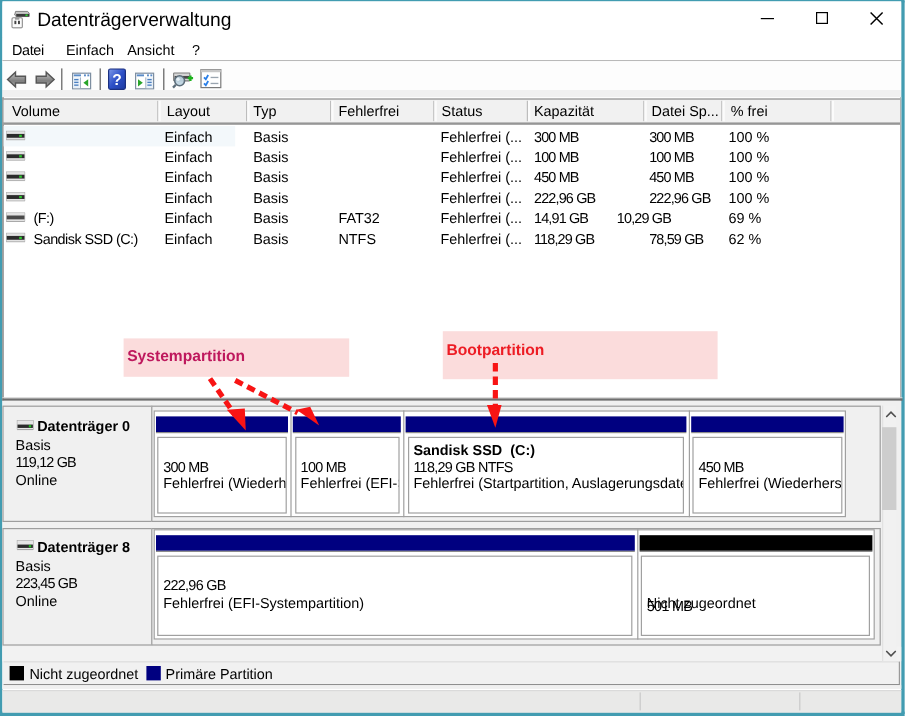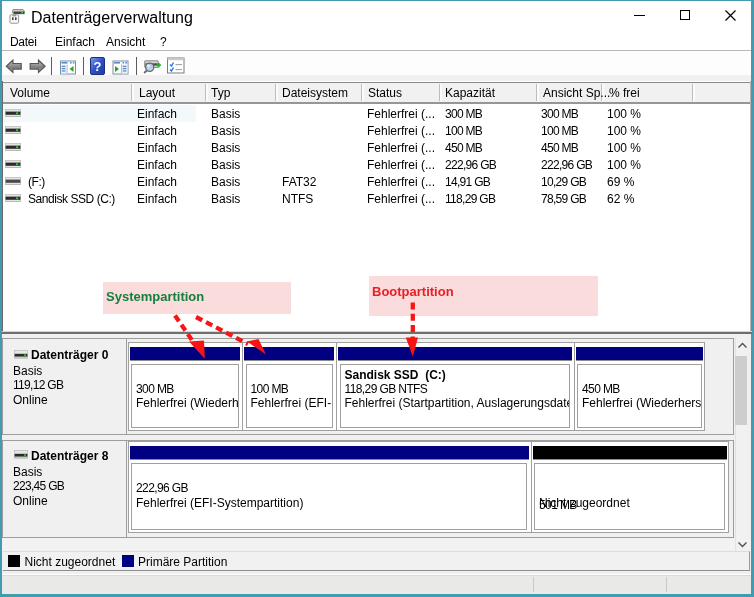--- a/index.html
+++ b/index.html
@@ -132,24 +132,24 @@
     <div class="abs" style="left:537.0px;top:84px;width:1.5px;height:17px;background:#fbfbfb"></div>
     <div class="abs" style="left:601px;top:84px;width:1px;height:17px;background:#bdbdbd"></div>
     <div class="abs" style="left:602.0px;top:84px;width:1.5px;height:17px;background:#fbfbfb"></div>
     <div class="abs" style="left:692px;top:84px;width:1px;height:17px;background:#bdbdbd"></div>
     <div class="abs" style="left:693.0px;top:84px;width:1.5px;height:17px;background:#fbfbfb"></div>
   </div>
 <div class="abs" style="left:3px;top:104.5px;width:193px;height:17px;background:#f3f8fb"></div>
 <div class="abs nav" style="left:10px;top:86px">Volume</div>
 <div class="abs nav" style="left:139px;top:86px">Layout</div>
 <div class="abs nav" style="left:211px;top:86px">Typ</div>
-<div class="abs nav" style="left:282px;top:86px">Dateisystem</div>
+<div class="abs nav" style="left:282px;top:86px">Fehlerfrei</div>
 <div class="abs nav" style="left:368px;top:86px">Status</div>
 <div class="abs nav" style="left:445px;top:86px">Kapazität</div>
-<div class="abs nav" style="left:543px;top:86px">Ansicht Sp...</div>
+<div class="abs nav" style="left:543px;top:86px">Datei Sp...</div>
 <div class="abs nav" style="left:609px;top:86px">% frei</div>
 <div id="rows">
     <svg class="abs" style="left:5px;top:109px" width="16" height="8" viewBox="0 0 16 8">
       <rect x="0" y="0" width="16" height="7.6" rx="0.5" fill="#e3e3e3" stroke="#999" stroke-width="0.7"></rect>
       <rect x="0.6" y="2.6" width="14.8" height="3.2" fill="#2b2b2b"></rect>
       <rect x="11" y="3.3" width="2.2" height="1.9" fill="#2ec52e"></rect>
     </svg>
     <div class="abs nav" style="left:137px;top:106.5px">Einfach</div>
     <div class="abs nav" style="left:211px;top:106.5px">Basis</div>
     <div class="abs nav" style="left:367px;top:106.5px">Fehlerfrei (...</div>
@@ -192,21 +192,21 @@
     <svg class="abs" style="left:5px;top:177px" width="16" height="8" viewBox="0 0 16 8">
       <rect x="0" y="0" width="16" height="7.6" rx="0.5" fill="#e3e3e3" stroke="#999" stroke-width="0.7"></rect>
       <rect x="0.6" y="2.6" width="14.8" height="3.2" fill="#4a4a4a"></rect>
     </svg>
     <div class="abs nav" style="left:28px;top:174.5px;letter-spacing:-0.45px">(F:)</div>
     <div class="abs nav" style="left:137px;top:174.5px">Einfach</div>
     <div class="abs nav" style="left:211px;top:174.5px">Basis</div>
     <div class="abs nav" style="left:282px;top:174.5px">FAT32</div>
     <div class="abs nav" style="left:367px;top:174.5px">Fehlerfrei (...</div>
     <div class="abs nav" style="left:445px;top:174.5px;letter-spacing:-0.7px">14,91 GB</div>
-    <div class="abs nav" style="left:541px;top:174.5px;letter-spacing:-0.7px">10,29 GB</div>
+    <div class="abs nav" style="left:514px;top:174.5px;letter-spacing:-0.7px">10,29 GB</div>
     <div class="abs nav" style="left:607px;top:174.5px">69 %</div>
     <svg class="abs" style="left:5px;top:194px" width="16" height="8" viewBox="0 0 16 8">
       <rect x="0" y="0" width="16" height="7.6" rx="0.5" fill="#e3e3e3" stroke="#999" stroke-width="0.7"></rect>
       <rect x="0.6" y="2.6" width="14.8" height="3.2" fill="#2b2b2b"></rect>
       <rect x="11" y="3.3" width="2.2" height="1.9" fill="#2ec52e"></rect>
     </svg>
     <div class="abs nav" style="left:28px;top:191.5px;letter-spacing:-0.45px">Sandisk SSD (C:)</div>
     <div class="abs nav" style="left:137px;top:191.5px">Einfach</div>
     <div class="abs nav" style="left:211px;top:191.5px">Basis</div>
     <div class="abs nav" style="left:282px;top:191.5px">NTFS</div>
@@ -312,21 +312,21 @@
 <div class="abs nav" style="left:24.5px;top:554.5px">Nicht zugeordnet</div>
 <div class="abs" style="left:122px;top:555px;width:12px;height:12px;background:#000080"></div>
 <div class="abs nav" style="left:138px;top:554.5px">Primäre Partition</div>
 
 <div class="abs" style="left:2px;top:571.2px;width:749px;height:3.3px;background:#f0f0f0"></div>
 <div class="abs" style="left:2px;top:574.5px;width:749px;height:19px;background:#e9e9e8;border-top:1px solid #dadada"></div>
 <div class="abs" style="left:533px;top:577px;width:1px;height:15px;background:#c9c9c9"></div>
 <div class="abs" style="left:666px;top:577px;width:1px;height:15px;background:#c9c9c9"></div>
 
 <div class="abs" style="left:103px;top:282px;width:188px;height:32px;background:#fbdcdc"></div>
-<div class="abs nav" style="left:106px;top:288.5px;font-size:13px;font-weight:bold;color:#15803d">Systempartition</div>
+<div class="abs nav" style="left:106px;top:288.5px;font-size:13px;font-weight:bold;color:#be185d">Systempartition</div>
 <div class="abs" style="left:369px;top:276px;width:229px;height:39.5px;background:#fbdcdc"></div>
 <div class="abs nav" style="left:372px;top:284px;font-size:13px;font-weight:bold;color:#ed1c24">Bootpartition</div>
 <svg class="abs" style="left:100px;top:295px;overflow:visible" width="400" height="80" viewBox="0 0 400 80">
 <g stroke="#f81414" stroke-width="4.3" fill="none">
 <path d="M75 20.5 L96 51" stroke-dasharray="7 4.3"></path>
 <path d="M96 22 L148 49" stroke-dasharray="7 4.3"></path>
 <path d="M312.8 7.5 L312.8 44" stroke-dasharray="7 4.3"></path>
 </g>
 <g fill="#f81414" stroke="none">
 <path d="M89 46.5 L104 45.5 L104.8 63.8 Z"></path>

